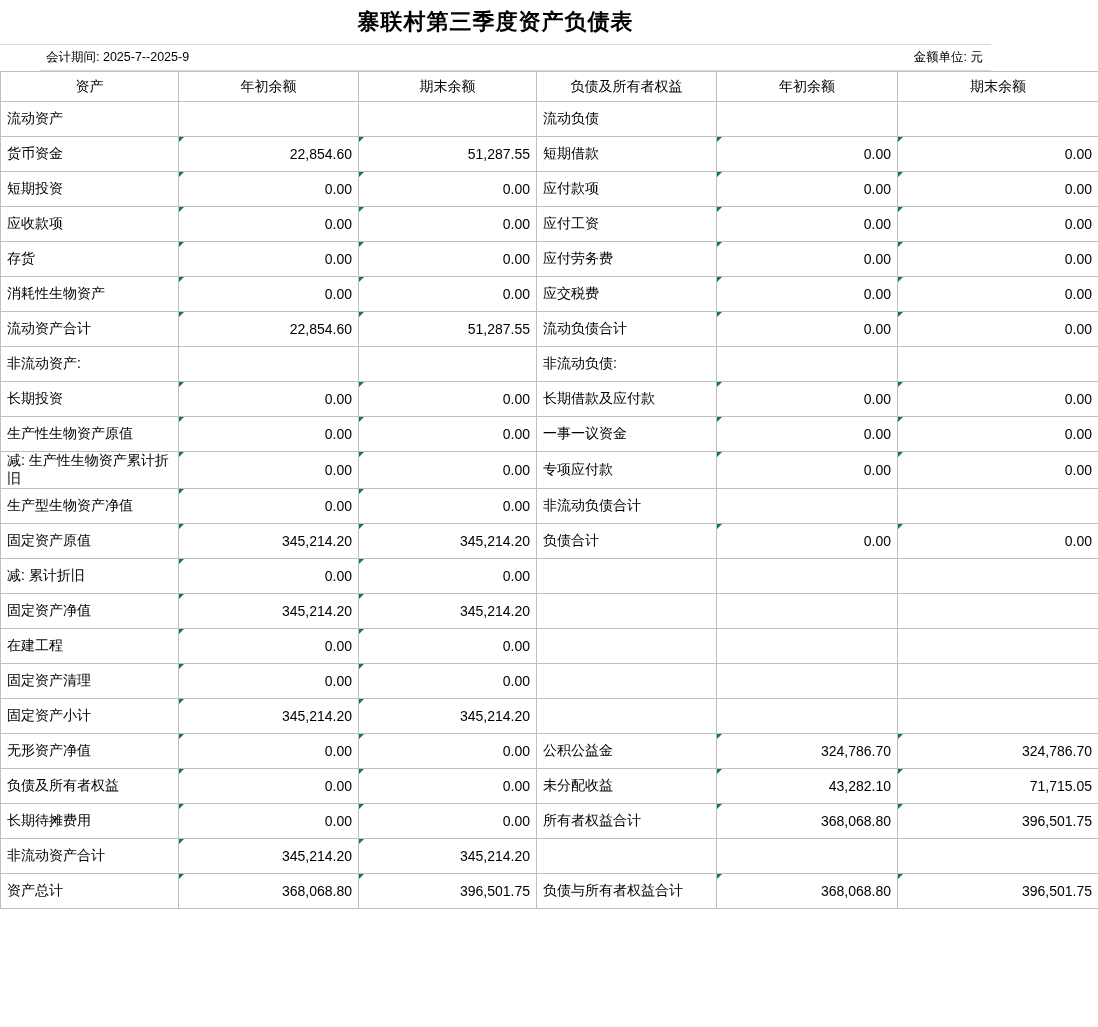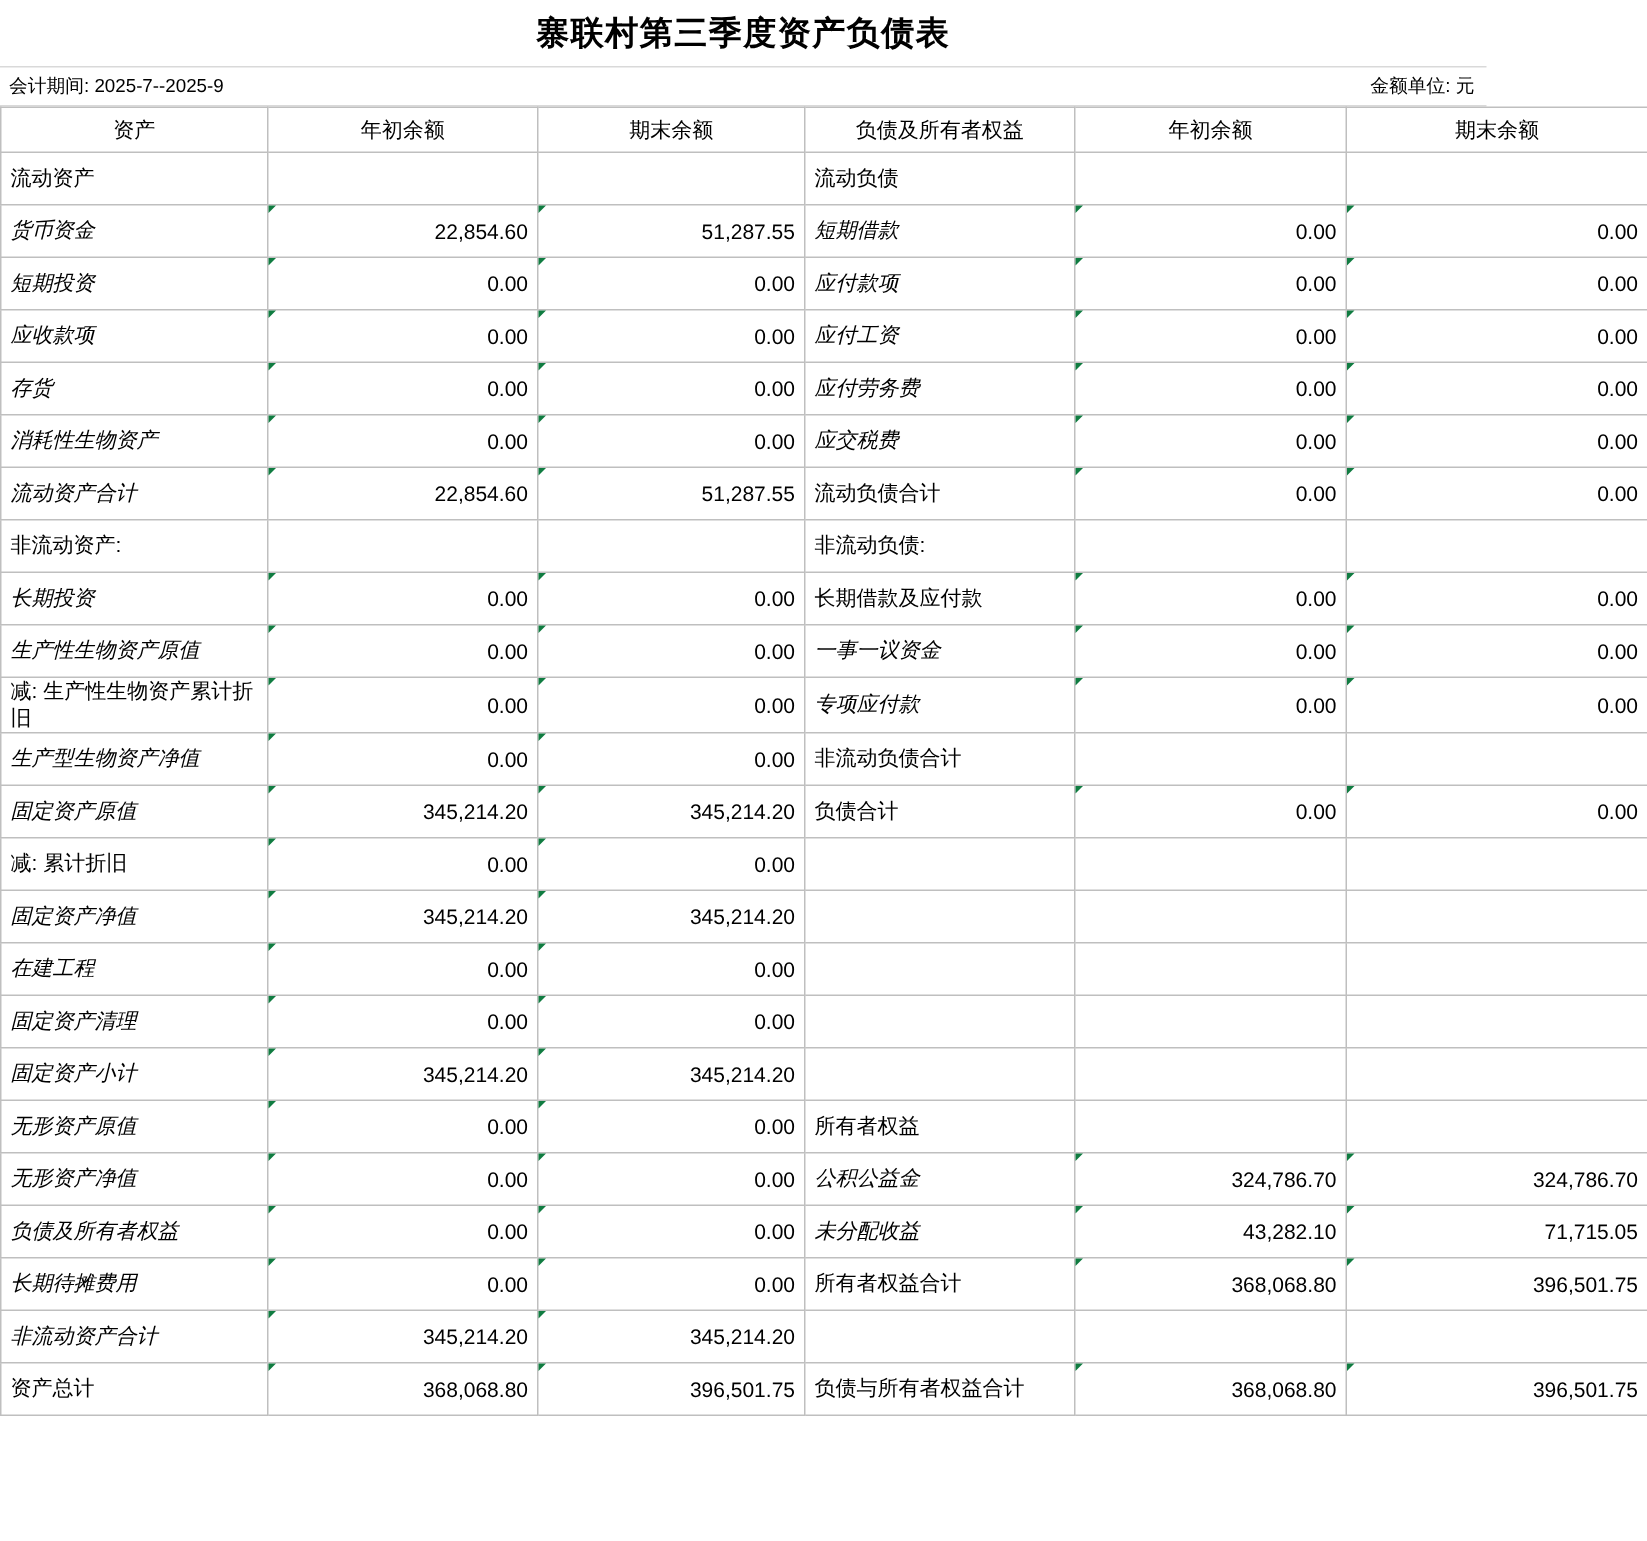--- a/index.html
+++ b/index.html
@@ -32,20 +32,21 @@
   }
   .meta-bar {
     height: 26px;
     display: flex;
     align-items: center;
     justify-content: space-between;
     padding: 0 8px 0 6px;
     box-sizing: border-box;
     font-size: 12.5px;
     border-bottom: 1px solid #d9d9d9;
+    margin-left: 40px;
   }
   table.bs {
     border-collapse: collapse;
     width: 1098px;
     table-layout: fixed;
     font-size: 14px;
   }
   table.bs col.c0 { width: 178px; }
   table.bs col.c1 { width: 180px; }
   table.bs col.c2 { width: 178px; }
@@ -65,21 +66,21 @@
     text-align: center;
     height: 30px;
   }
   .num {
     text-align: right;
   }
   .lbl {
     text-align: left;
   }
   .ind0 { padding-left: 4px; margin-left: 12px; }
-  .ind1 { padding-left: 14px; font-style: italic; }
+  .ind1 { padding-left: 14px; }
   .ind2 { padding-left: 24px; }
   
   .mark::before {
     content: "";
     position: absolute;
     left: 0;
     top: 0;
     width: 0;
     height: 0;
     border-top: 5px solid #107c41;
@@ -258,28 +259,20 @@
         </tr>
         <tr>
           <td class="lbl ind1">固定资产小计</td>
           <td class="num mark">345,214.20</td>
           <td class="num mark">345,214.20</td>
           <td class="lbl ind0"></td>
           <td class="num"></td>
           <td class="num"></td>
         </tr>
         <tr>
-          <td class="lbl ind1">无形资产原值</td>
-          <td class="num mark">0.00</td>
-          <td class="num mark">0.00</td>
-          <td class="lbl ind0">所有者权益</td>
-          <td class="num"></td>
-          <td class="num"></td>
-        </tr>
-        <tr>
           <td class="lbl ind1">无形资产净值</td>
           <td class="num mark">0.00</td>
           <td class="num mark">0.00</td>
           <td class="lbl ind1">公积公益金</td>
           <td class="num mark">324,786.70</td>
           <td class="num mark">324,786.70</td>
         </tr>
         <tr>
           <td class="lbl ind1">负债及所有者权益</td>
           <td class="num mark">0.00</td>

